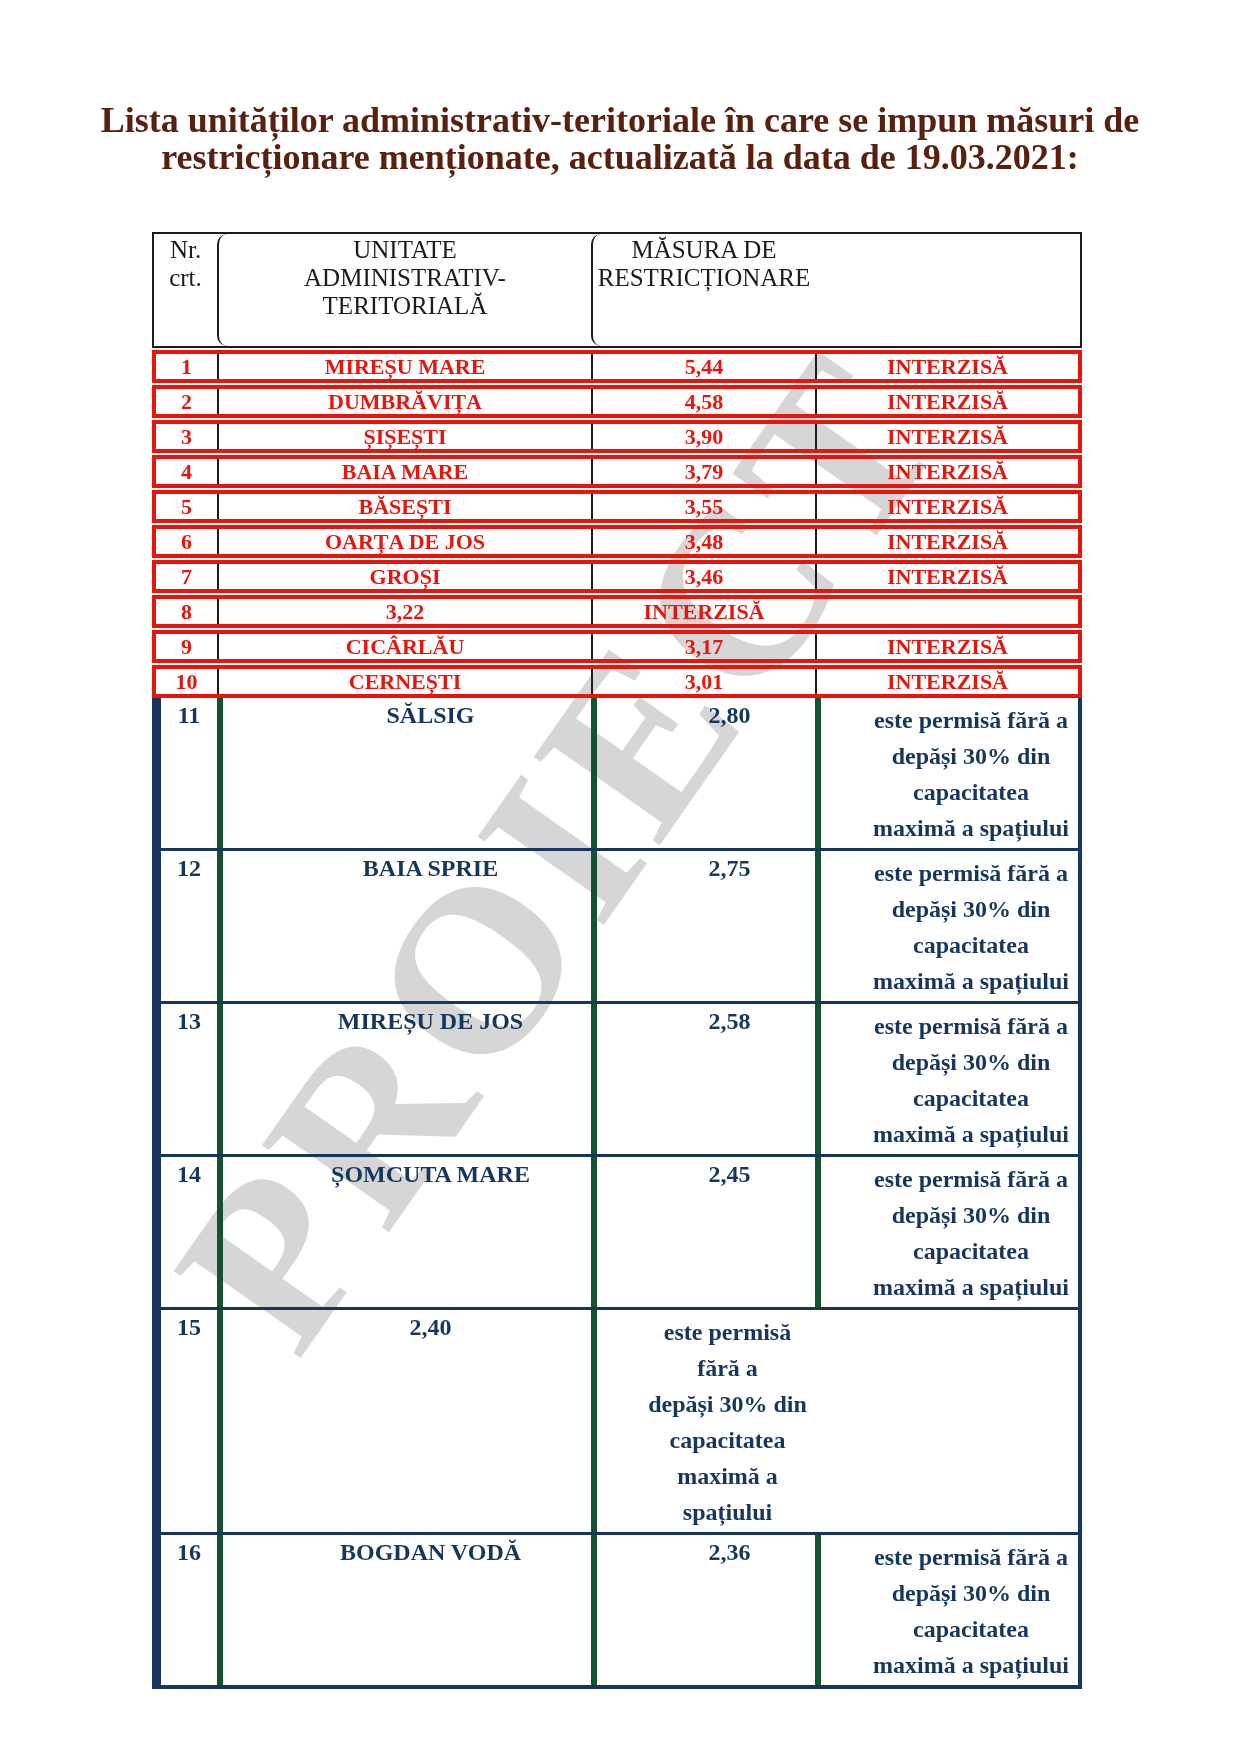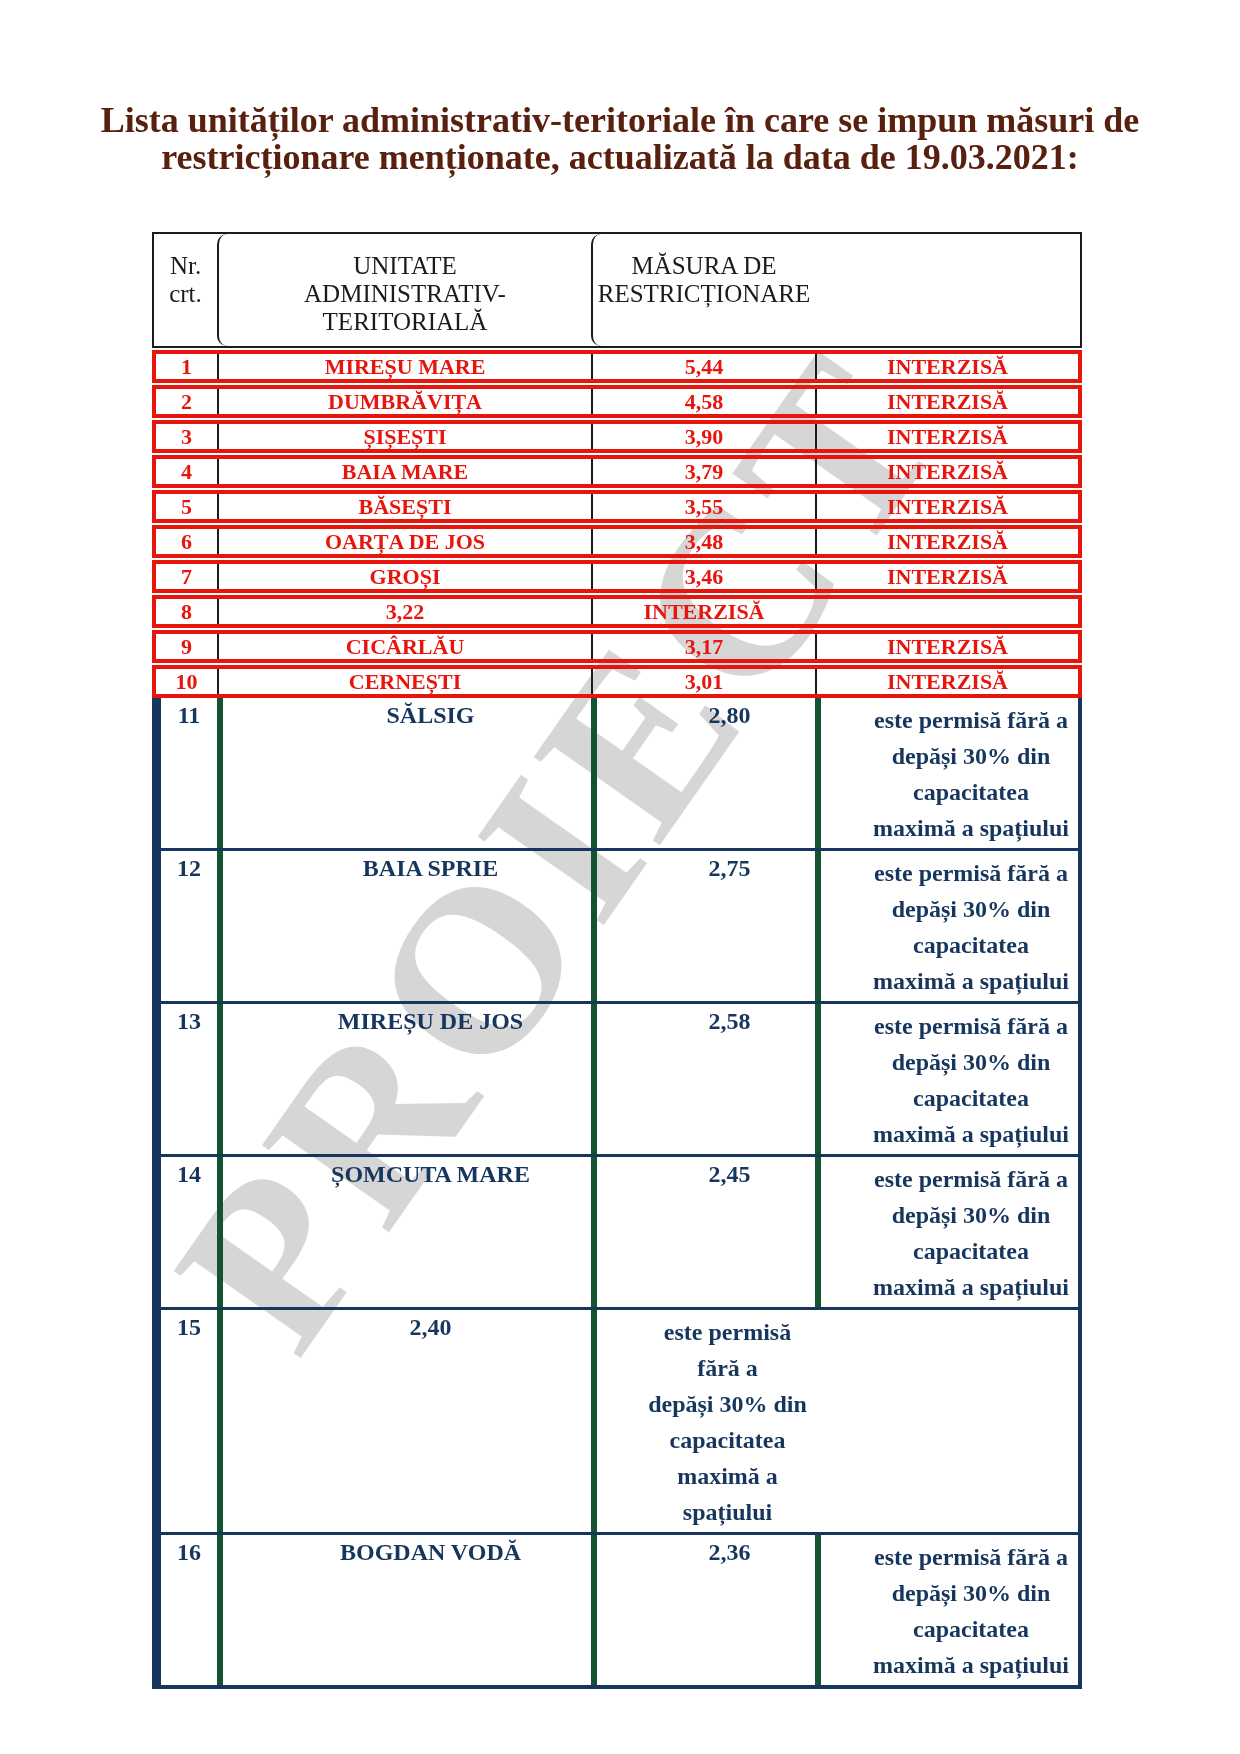--- a/index.html
+++ b/index.html
@@ -51,21 +51,21 @@
     grid-template-columns:63px 374px 224px 1fr;
     border:2px solid #1c1c1c;
     height:112px;
     font-size:25px;
     line-height:28px;
     color:#1b1b1b;
     background:transparent;
   }
   .hcell {
     text-align:center;
-    padding-top:18px;
+    padding-top:2px;
     white-space:pre-line;
   }
   .hcell + .hcell { border-left:2px solid #1c1c1c;border-radius:10px; }
 
   .trow { display:grid; background:transparent; }
   .trow .cell { text-align:center; }
 
   
   .row-red {
     grid-template-columns:61px 374px 224px 1fr;

